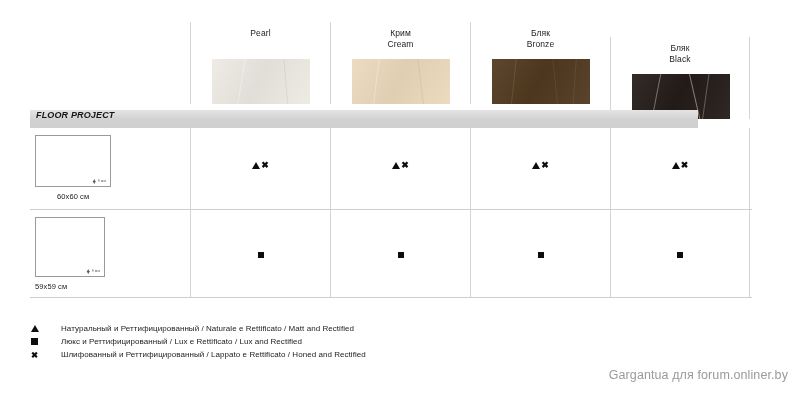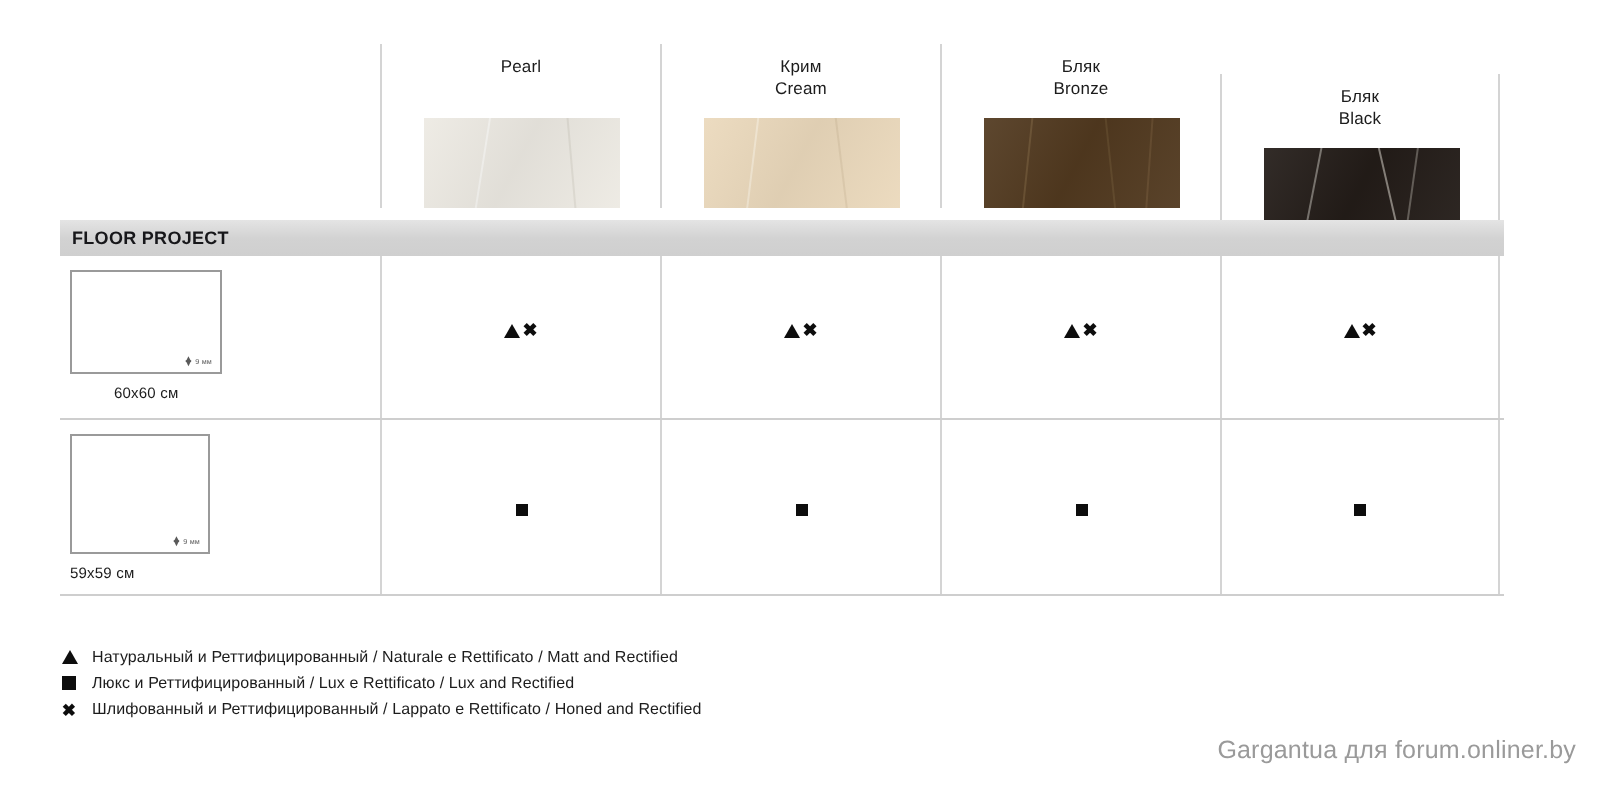--- a/index.html
+++ b/index.html
@@ -77,25 +77,25 @@
     background: rgba(255,255,255,.34);
     transform-origin: top center;
     pointer-events: none;
   }
 
   
   #floor-banner {
     position: absolute;
     left: 30px;
     top: 110px;
-    width: 722px;
+    width: 668px;
     height: 18px;
     background: linear-gradient(to bottom, #e4e4e4 0%, #d2d2d2 52%, #cfcfcf 100%);
     display: flex;
-    align-items: center;
+    font-style: italic;
   }
   #floor-banner span {
     font-size: 9px;
     font-weight: 700;
     letter-spacing: .15px;
     padding-left: 6px;
     color: #17171a;
   }
 
   
@@ -206,21 +206,21 @@
   
   #legend {
     position: absolute;
     left: 30px;
     top: 322px;
     width: 520px;
   }
   .lg-row {
     display: flex;
     align-items: center;
-    gap: 7px;
+    gap: 22px;
     height: 13px;
     font-size: 8px;
     letter-spacing: .05px;
     color: #1c1c1c;
   }
   .lg-glyph {
     width: 9px;
     display: flex;
     justify-content: center;
     align-items: center;

